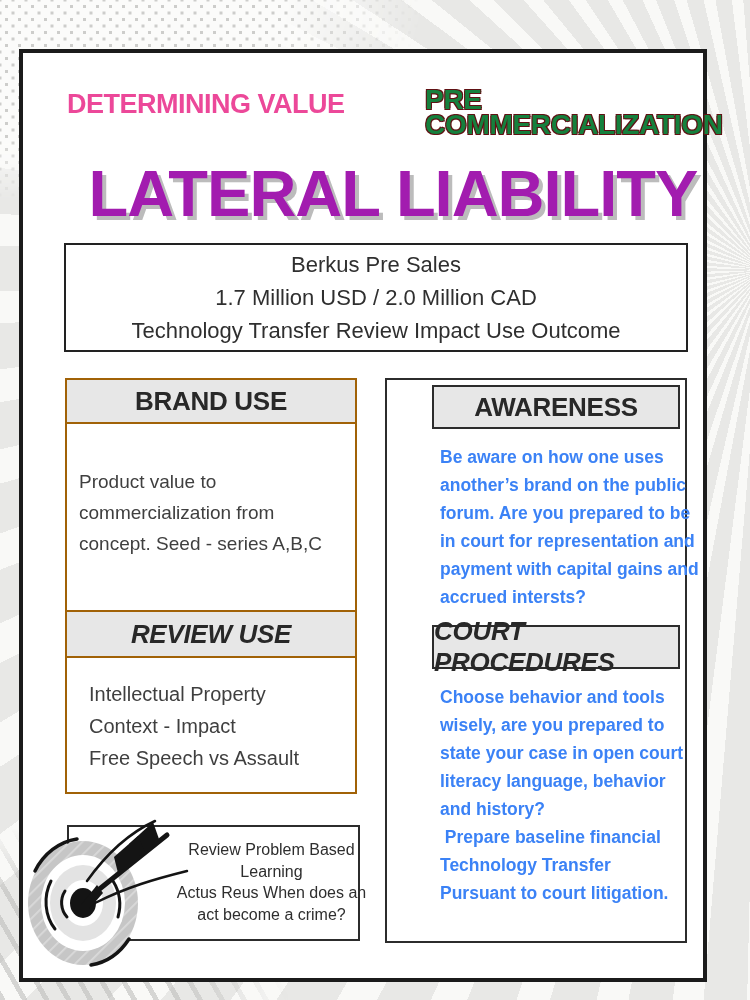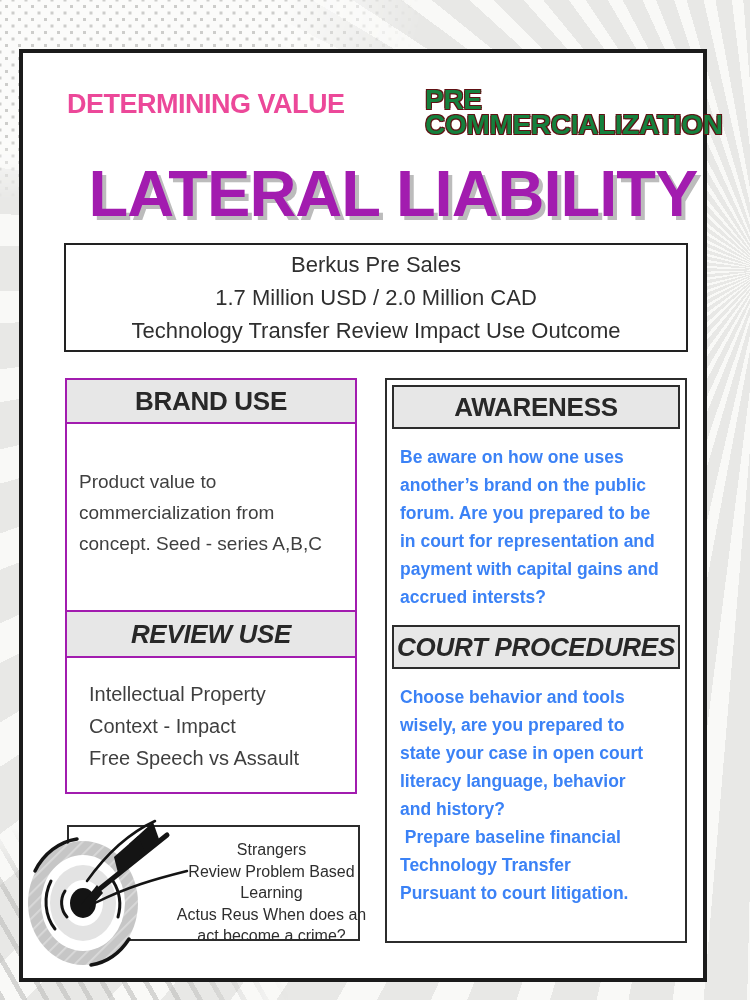--- a/index.html
+++ b/index.html
@@ -39,41 +39,41 @@
     font-size:65px; font-weight:900; letter-spacing:-1px; color:#a21caf;
     text-transform:uppercase; text-shadow:4px 4px 0 #bcbcbc; }
 
   .summary-box { position:absolute; left:41px; top:190px; width:624px; height:109px;
     border:2px solid #222; display:flex; flex-direction:column; justify-content:center;
     text-align:center; color:#2f2f2f; font-size:22px; line-height:33px; }
   .summary-box div { white-space:pre; }
 
   
   .col-left { position:absolute; left:42px; top:325px; width:292px; }
-  .cell { border:2px solid #a21caf; background:#fff; margin-top:-2px; }
+  .cell { border:2px solid #a16207; background:#fff; margin-top:-2px; }
   .cell:first-child { margin-top:0; }
   .cell-header { height:46px; background:#e7e7e7; display:flex; align-items:center; justify-content:center;
     font-size:26px; font-weight:900; letter-spacing:-.3px; color:#282828; }
   .cell-header.italic { font-style:italic; height:48px; }
   .cell-body-1 { height:190px; padding:42px 0 12px 12px; }
   .cell-body-1 div { font-size:19px; line-height:31px; color:#3f3f3f; white-space:pre; }
   .cell-body-2 { height:138px; padding:20px 0 0 22px; }
   .cell-body-2 div { font-size:20px; line-height:32px; color:#3f3f3f; white-space:pre; }
 
   
   .target-box { position:absolute; left:44px; top:772px; width:293px; height:116px;
     border:2px solid #2c2c2c; background:#fff; }
   .target-text { position:absolute; left:100px; right:-16px; top:12px; text-align:center; }
   .target-text div { font-size:16px; line-height:21.5px; color:#2e2e2e; white-space:pre; }
 
   .dartboard { position:absolute; left:-8px; top:766px; width:176px; height:165px; }
 
   
   .col-right { position:absolute; left:362px; top:325px; width:302px; height:565px;
-    border:2px solid #2c2c2c; background:#fff; }
+    border:2px solid #2c2c2c; background:#fff;padding-left:40px; }
   .rheader { margin:5px; height:44px; background:#e7e7e7; border:2px solid #2c2c2c;
     display:flex; align-items:center; justify-content:center;
     font-size:26px; font-weight:900; letter-spacing:-.3px; color:#282828; }
   .rheader.italic { font-style:italic; margin-top:14px; }
   .rbody { margin-top:14px; }
   .rbody div { padding-left:13px; font-size:17.5px; font-weight:700; line-height:28px;
     color:#3b82f6; white-space:pre; }
   .rbody.tight { margin-top:0; }
 </style>
 </head>
@@ -106,21 +106,20 @@
       <div class="cell cell-header italic">REVIEW USE</div>
       <div class="cell cell-body-2">
         <div>Intellectual Property</div>
         <div>Context - Impact</div>
         <div>Free Speech vs Assault</div>
       </div>
     </div>
 
     <div class="target-box">
       <div class="target-text">
-        <div>Strangers</div>
         <div>Review Problem Based</div>
         <div>Learning</div>
         <div>Actus Reus When does an</div>
         <div>act become a crime?</div>
       </div>
     </div>
 
     <svg class="dartboard" viewBox="0 0 176 165" xmlns="http://www.w3.org/2000/svg">
       <defs>
         <pattern id="hatch" width="9" height="9" patternUnits="userSpaceOnUse" patternTransform="rotate(45)">

